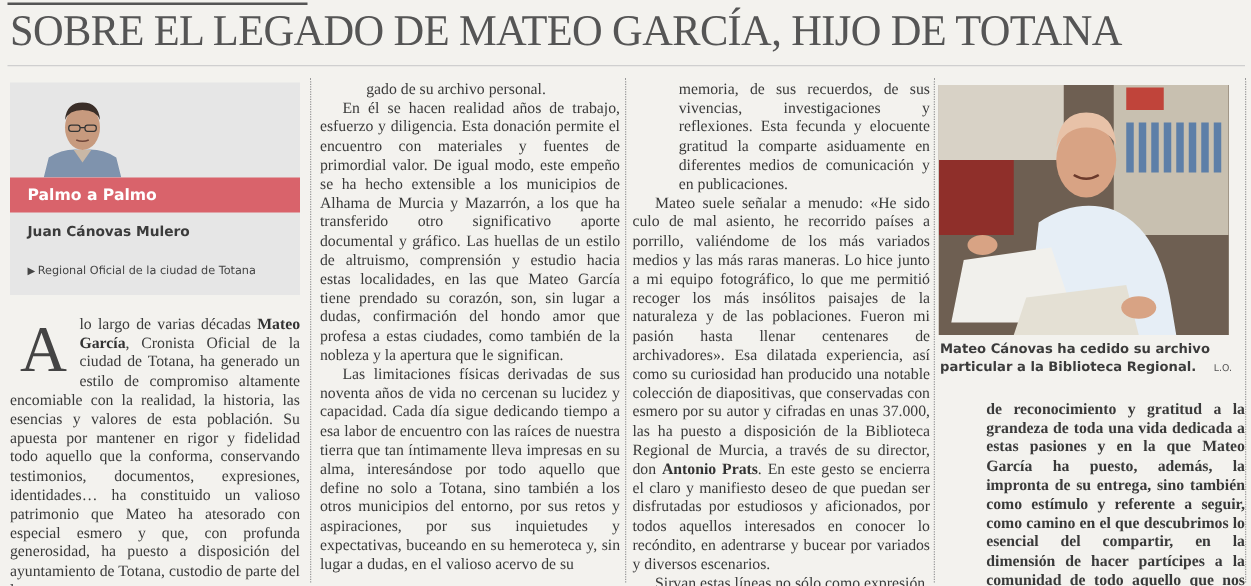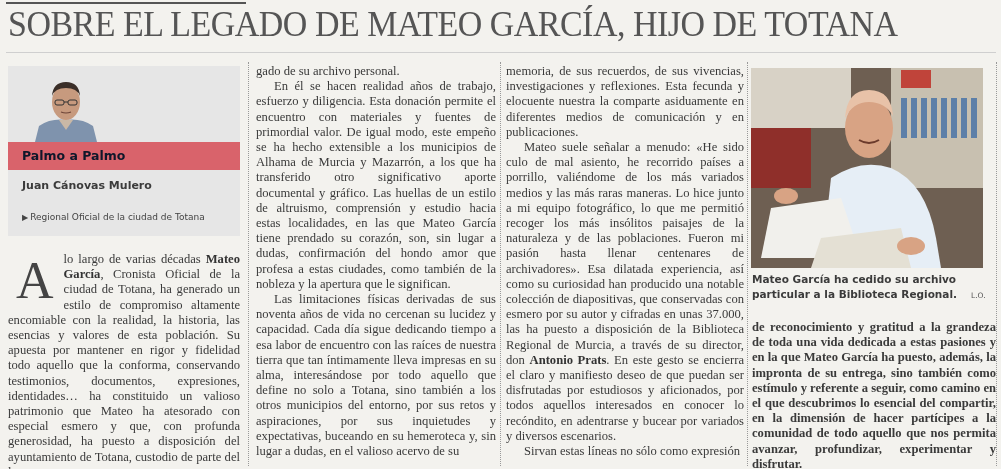--- a/index.html
+++ b/index.html
@@ -26,42 +26,42 @@
   .portrait {
     position:absolute; left:25px; top:8px; width:66px; height:68px;
   }
   .band {
     position:absolute; left:0; top:76px; width:232px; height:28px;
     background:#d9636b;
   }
   .band-text {
     position:absolute; left:14px; top:4px;
     font-family:"DejaVu Sans", sans-serif; font-weight:bold; font-size:12.5px;
-    color:#0f172a; line-height:20px;
+    color:#ffffff; line-height:20px;
   }
   .author-name {
     position:absolute; left:14px; top:113px;
     font-family:"DejaVu Sans", sans-serif; font-weight:bold; font-size:11px;
     color:#3b3b3b;
   }
   .author-role {
     position:absolute; left:14px; top:146px;
     font-family:"DejaVu Sans", sans-serif; font-size:9px; color:#444;
   }
   .author-role .tri { font-size:8px; margin-right:2px; }
 
   .col {
     position:absolute; font-size:10.6px; line-height:15.2px; color:#3a3a3a;
     text-align:justify; hyphens:auto;
     font-family:"Liberation Serif", serif;
     font-size:12.6px; line-height:15.2px;
   }
   .col p { margin:0; text-indent:18px; }
   .col p.first { text-indent:0; }
-  .col p.noindent { text-indent:0; }
+  .col p.noindent { text-indent:0;margin-left:37px; }
   .col b { color:#333; }
 
   .col1 { left:8px; top:252px; width:232px; }
   .col2 { left:256px; top:64px; width:240px; }
   .col3 { left:506px; top:64px; width:238px; }
   .col4 { left:752px; top:320px; width:244px;font-weight:bold; }
 
   .dropcap {
     float:left; font-size:52px; line-height:46px; margin:6px 10px 0 8px;
     font-family:"Liberation Serif", serif; color:#444; height:48px;
@@ -115,21 +115,21 @@
   <p class="first"><span>lo largo de varias décadas </span><b>Mateo García</b><span>, Cronista Oficial de la ciudad de Totana, ha generado un estilo de compromiso altamente encomiable con la realidad, la historia, las esencias y valores de esta población. Su apuesta por mantener en rigor y fidelidad todo aquello que la conforma, conservando testimonios, documentos, expresiones, identidades… ha constituido un valioso patrimonio que Mateo ha atesorado con especial esmero y que, con profunda generosidad, ha puesto a disposición del ayuntamiento de Totana, custodio de parte del le-</span></p>
 </div>
 
 <div class="col col2">
   <p class="noindent">gado de su archivo personal.</p>
   <p>En él se hacen realidad años de trabajo, esfuerzo y diligencia. Esta donación permite el encuentro con materiales y fuentes de primordial valor. De igual modo, este empeño se ha hecho extensible a los municipios de Alhama de Murcia y Mazarrón, a los que ha transferido otro significativo aporte documental y gráfico. Las huellas de un estilo de altruismo, comprensión y estudio hacia estas localidades, en las que Mateo García tiene prendado su corazón, son, sin lugar a dudas, confirmación del hondo amor que profesa a estas ciudades, como también de la nobleza y la apertura que le significan.</p>
   <p>Las limitaciones físicas derivadas de sus noventa años de vida no cercenan su lucidez y capacidad. Cada día sigue dedicando tiempo a esa labor de encuentro con las raíces de nuestra tierra que tan íntimamente lleva impresas en su alma, interesándose por todo aquello que define no solo a Totana, sino también a los otros municipios del entorno, por sus retos y aspiraciones, por sus inquietudes y expectativas, buceando en su hemeroteca y, sin lugar a dudas, en el valioso acervo de su</p>
 </div>
 
 <div class="col col3">
-  <p class="noindent">memoria, de sus recuerdos, de sus vivencias, investigaciones y reflexiones.  Esta fecunda y elocuente nuestra la comparte asiduamente en diferentes medios de comunicación y en publicaciones.</p>
+  <p class="noindent">memoria, de sus recuerdos, de sus vivencias, investigaciones y reflexiones.  Esta fecunda y elocuente gratitud la comparte asiduamente en diferentes medios de comunicación y en publicaciones.</p>
   <p><span>Mateo suele señalar a menudo: «He sido culo de mal asiento, he recorrido países a porrillo, valiéndome de los más variados medios y las más raras maneras. Lo hice junto a mi equipo fotográfico, lo que me permitió recoger los más insólitos paisajes de la naturaleza y de las poblaciones. Fueron mi pasión hasta llenar centenares de archivadores». Esa dilatada experiencia, así como su curiosidad han producido una notable colección de diapositivas, que conservadas con esmero por su autor y cifradas en unas 37.000, las ha puesto a disposición de la Biblioteca Regional de Murcia, a través de su director, don </span><b>Antonio Prats</b><span>.  En este gesto se encierra el claro y manifiesto deseo de que puedan ser disfrutadas por estudiosos y aficionados, por todos aquellos interesados en conocer lo recóndito, en adentrarse y bucear por variados y diversos escenarios.</span></p>
   <p>Sirvan estas líneas no sólo como expresión</p>
 </div>
 
 <div class="photo">
   <svg width="232" height="200" viewBox="0 0 232 200">
     <rect width="232" height="200" fill="#6e5f52"></rect>
     <rect x="0" y="0" width="100" height="60" fill="#d8d2c6"></rect>
     <rect x="140" y="0" width="92" height="120" fill="#c8c0b0"></rect>
     <g fill="#5d7fa8">
@@ -147,21 +147,21 @@
     <path d="M70 200 L80 110 Q110 90 140 100 Q175 115 185 170 L190 200 Z" fill="#e6eef6"></path>
     <ellipse cx="118" cy="60" rx="24" ry="30" fill="#d8a384"></ellipse>
     <path d="M94 50 Q96 22 118 22 Q140 22 142 48 Q134 34 118 34 Q102 34 94 50 Z" fill="#e8c2a8"></path>
     <path d="M108 72 Q118 78 128 72" stroke="#6b3a2c" stroke-width="2" fill="none"></path>
     <path d="M10 190 L20 140 L90 130 L110 190 Z" fill="#f1f0ec"></path>
     <path d="M60 200 L70 170 L150 160 L160 200 Z" fill="#e4e0d4"></path>
     <ellipse cx="35" cy="128" rx="12" ry="8" fill="#d8a384"></ellipse>
     <ellipse cx="160" cy="178" rx="14" ry="9" fill="#d8a384"></ellipse>
   </svg>
 </div>
-<div class="caption"><span>Mateo García ha cedido su archivo particular a la Biblioteca Regional.</span><span class="credit">L.O.</span></div>
+<div class="caption"><span>Mateo Cánovas ha cedido su archivo particular a la Biblioteca Regional.</span><span class="credit">L.O.</span></div>
 
 <div class="col col4">
   <p class="noindent">de reconocimiento y gratitud a la grandeza de toda una vida dedicada a estas pasiones y en la que Mateo García ha puesto, además, la impronta de su entrega, sino también como estímulo y referente a seguir, como camino en el que descubrimos lo esencial del compartir, en la dimensión de hacer partícipes a la comunidad de todo aquello que nos permita avanzar, profundizar, experimentar y disfrutar.</p>
 </div>
 
 <div class="vrule vr1"></div>
 <div class="vrule vr2"></div>
 <div class="vrule vr3"></div>
 <div class="vrule vr4"></div>
 

